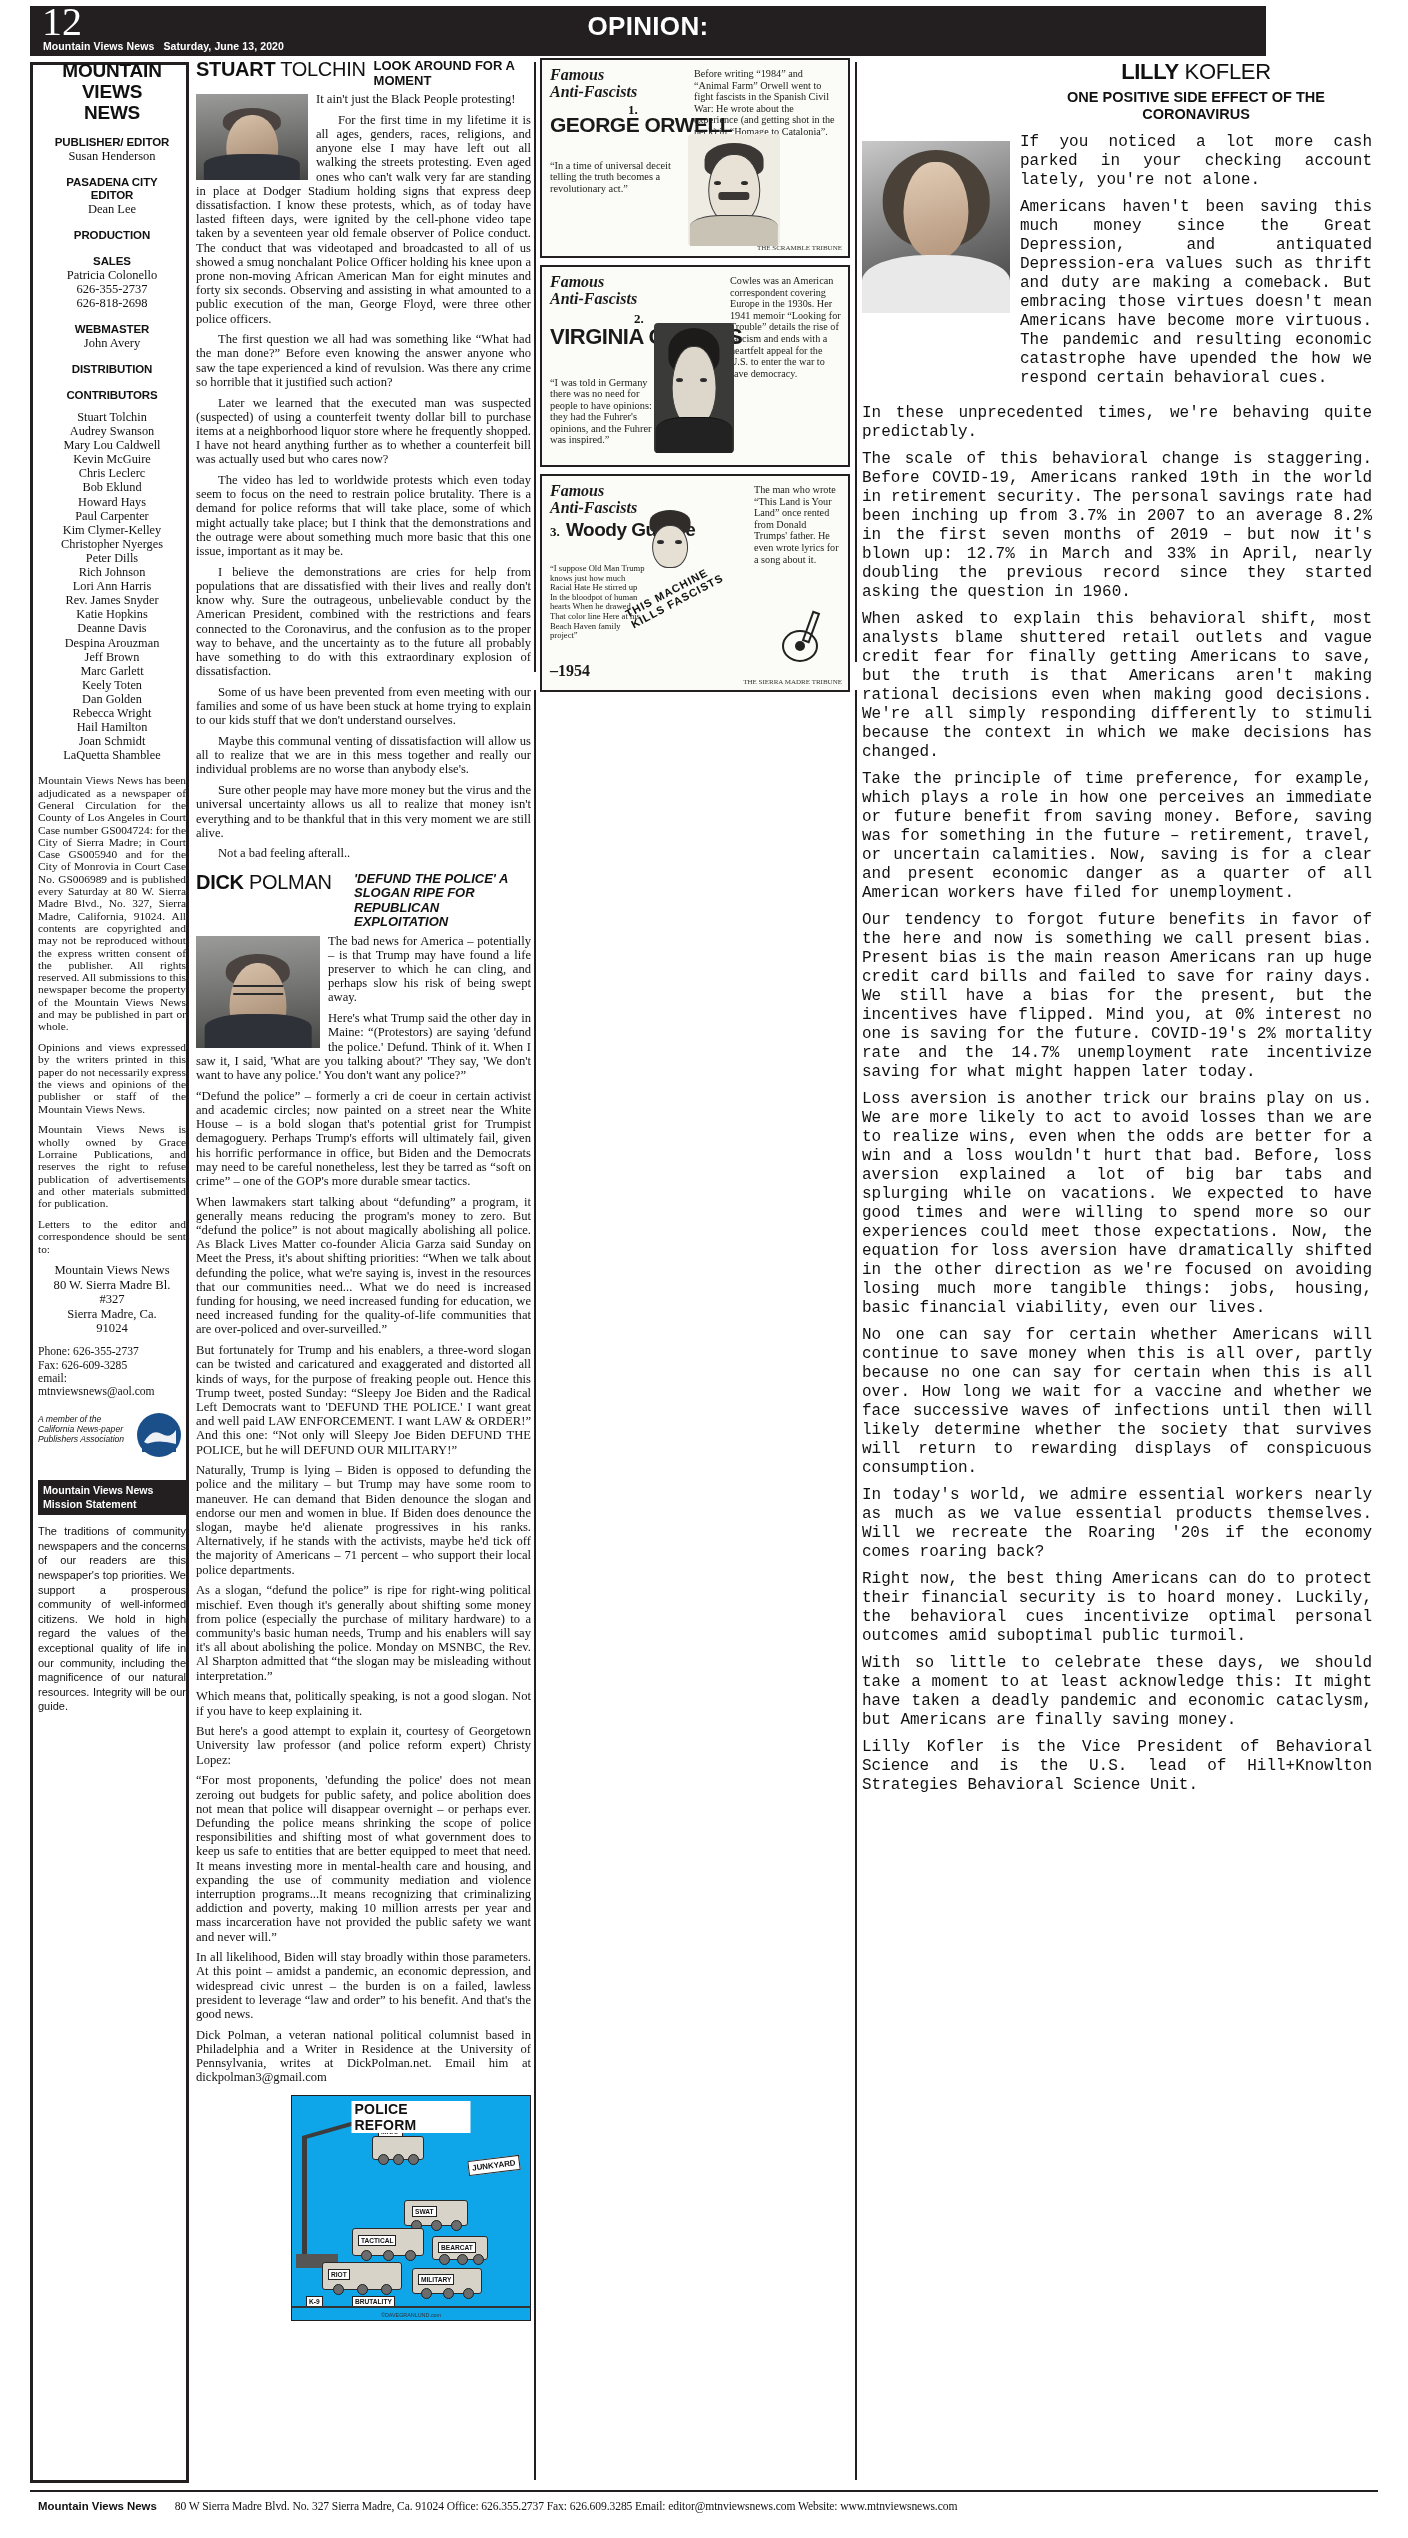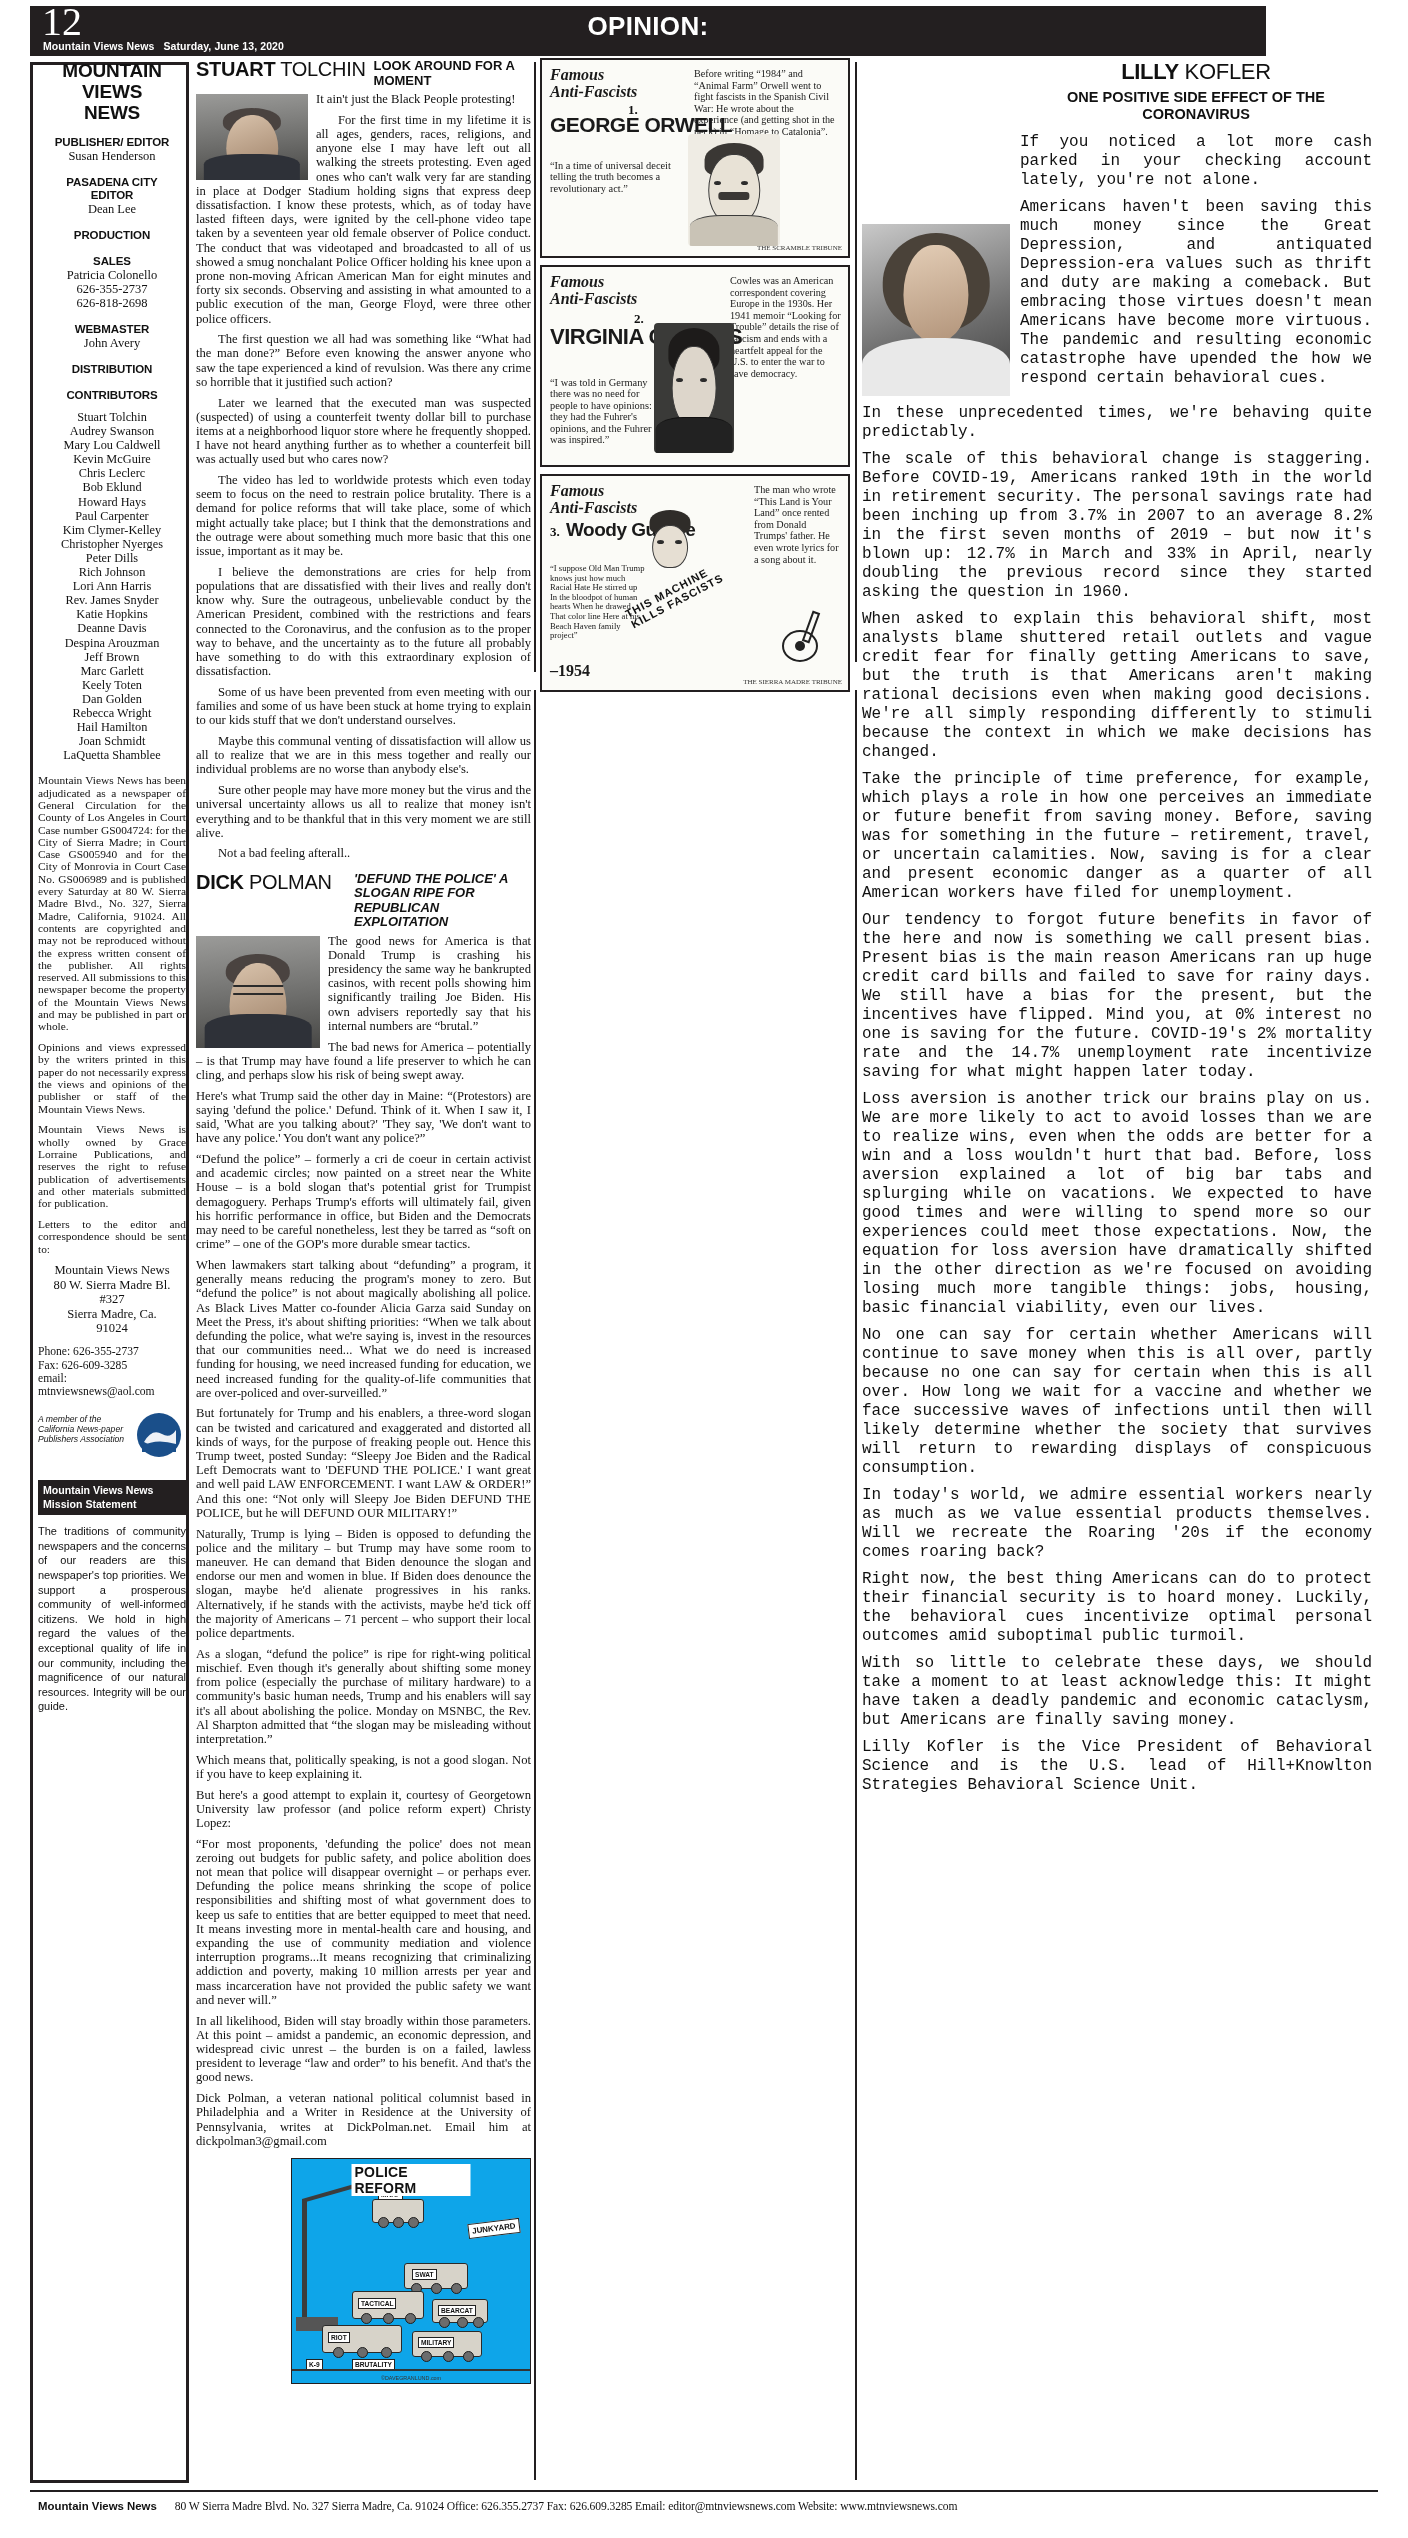--- a/index.html
+++ b/index.html
@@ -214,21 +214,21 @@
   .ps-mous {
     position: absolute; left: 50%; top: 52%; width: 34%; height: 7%;
     transform: translateX(-50%); background: #3a3734; border-radius: 3px;
   }
   .ps-eye {
     position: absolute; width: 7px; height: 4px; background: #2c2c2c; border-radius: 50%;
   }
 
   
   #col4 { left: 862px; top: 58px; width: 510px; }
-  .lk-hdr-row { display: flex; gap: 10px; align-items: flex-end; }
+  .lk-hdr-row { display: flex; gap: 10px; align-items: center; }
   .lk-photo {
     flex: 0 0 148px; height: 172px; position: relative; overflow: hidden;
     background: #8d8d8d;
   }
   .lk-photo .bg { position: absolute; inset: 0;
     background: linear-gradient(160deg,#c9c9c9,#6e6e6e 60%,#3c3c3c); }
   .lk-photo .f {
     position: absolute; left: 50%; top: 12%; width: 44%; height: 56%;
     transform: translateX(-50%);
     border-radius: 46% 46% 44% 44% / 52% 52% 48% 48%;
@@ -498,21 +498,20 @@
 
     <div style="margin-top:4px;">
       <div class="photo-box portrait2 float-left-img">
         <div class="sky"></div>
         <div class="hair"></div>
         <div class="head"></div>
         <div class="glasses"></div>
         <div class="torso"></div>
       </div>
       <div class="bodytext" id="polman-body">
-          <p>The good news for America is that Donald Trump is crashing his presidency the same way he bankrupted casinos, with recent polls showing him significantly trailing Joe Biden. His own advisers reportedly say that his internal numbers are “brutal.”</p>
           <p>The bad news for America – potentially – is that Trump may have found a life preserver to which he can cling, and perhaps slow his risk of being swept away.</p>
           <p>Here's what Trump said the other day in Maine: “(Protestors) are saying 'defund the police.' Defund. Think of it. When I saw it, I said, 'What are you talking about?' 'They say, 'We don't want to have any police.' You don't want any police?”</p>
           <p>“Defund the police” – formerly a cri de coeur in certain activist and academic circles; now painted on a street near the White House – is a bold slogan that's potential grist for Trumpist demagoguery. Perhaps Trump's efforts will ultimately fail, given his horrific performance in office, but Biden and the Democrats may need to be careful nonetheless, lest they be tarred as “soft on crime” – one of the GOP's more durable smear tactics.</p>
           <p>When lawmakers start talking about “defunding” a program, it generally means reducing the program's money to zero. But “defund the police” is not about magically abolishing all police. As Black Lives Matter co-founder Alicia Garza said Sunday on Meet the Press, it's about shifting priorities: “When we talk about defunding the police, what we're saying is, invest in the resources that our communities need... What we do need is increased funding for housing, we need increased funding for education, we need increased funding for the quality-of-life communities that are over-policed and over-surveilled.”</p>
           <p>But fortunately for Trump and his enablers, a three-word slogan can be twisted and caricatured and exaggerated and distorted all kinds of ways, for the purpose of freaking people out. Hence this Trump tweet, posted Sunday: “Sleepy Joe Biden and the Radical Left Democrats want to 'DEFUND THE POLICE.' I want great and well paid LAW ENFORCEMENT. I want LAW &amp; ORDER!” And this one: “Not only will Sleepy Joe Biden DEFUND THE POLICE, but he will DEFUND OUR MILITARY!”</p>
           <p>Naturally, Trump is lying – Biden is opposed to defunding the police and the military – but Trump may have some room to maneuver. He can demand that Biden denounce the slogan and endorse our men and women in blue. If Biden does denounce the slogan, maybe he'd alienate progressives in his ranks. Alternatively, if he stands with the activists, maybe he'd tick off the majority of Americans – 71 percent – who support their local police departments.</p>
           <p>As a slogan, “defund the police” is ripe for right-wing political mischief. Even though it's generally about shifting some money from police (especially the purchase of military hardware) to a community's basic human needs, Trump and his enablers will say it's all about abolishing the police. Monday on MSNBC, the Rev. Al Sharpton admitted that “the slogan may be misleading without interpretation.”</p>
           <p>Which means that, politically speaking, is not a good slogan. Not if you have to keep explaining it.</p>
           <p>But here's a good attempt to explain it, courtesy of Georgetown University law professor (and police reform expert) Christy Lopez:</p>
           <p>“For most proponents, 'defunding the police' does not mean zeroing out budgets for public safety, and police abolition does not mean that police will disappear overnight – or perhaps ever. Defunding the police means shrinking the scope of police responsibilities and shifting most of what government does to keep us safe to entities that are better equipped to meet that need. It means investing more in mental-health care and housing, and expanding the use of community mediation and violence interruption programs...It means recognizing that criminalizing addiction and poverty, making 10 million arrests per year and mass incarceration have not provided the public safety we want and never will.”</p>

